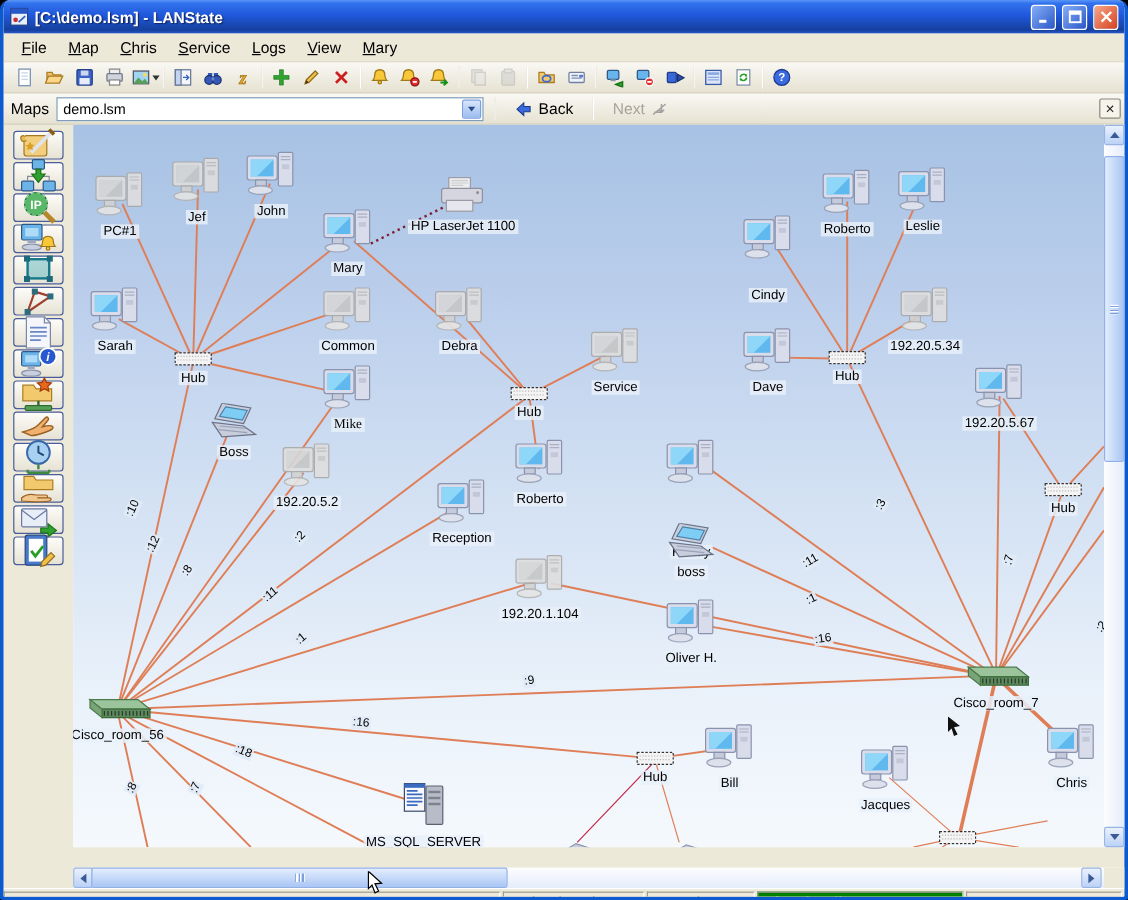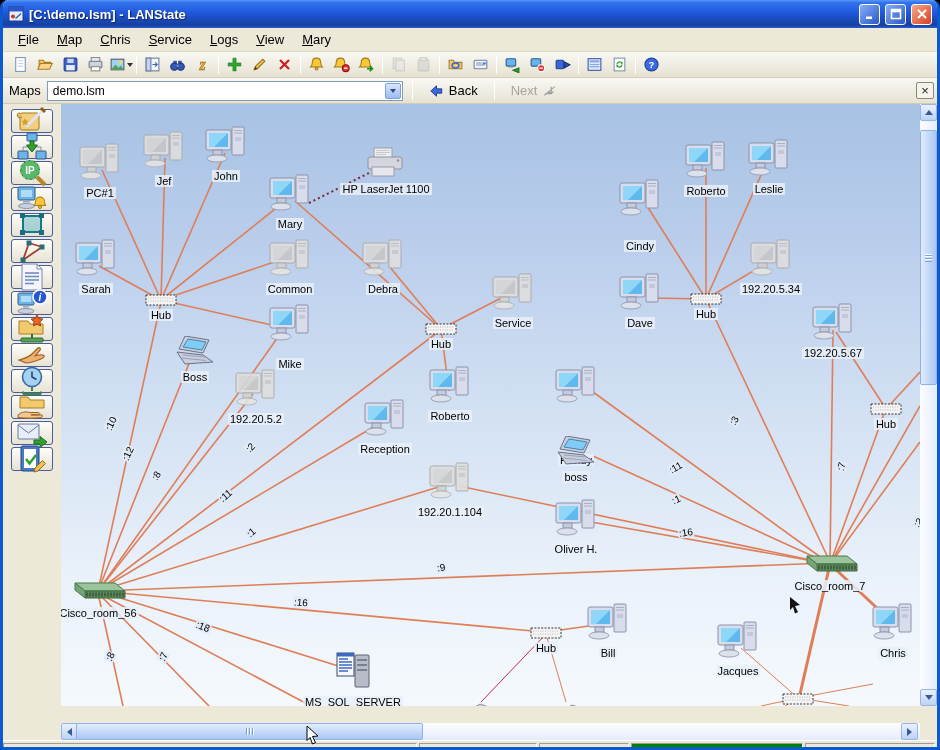--- a/index.html
+++ b/index.html
@@ -641,21 +641,21 @@
           <div class="node" style="left: 207px; top: 199px;"><svg width="44" height="40" viewBox="0 0 44 40">
               <rect x="28" y="2" width="12" height="28" rx="1" fill="#d9dcea" stroke="#8a93ad"></rect>
               <path d="M30 5.5h8M30 8h8" stroke="#aab0c4"></path>
               <rect x="31" y="12" width="6" height="4" fill="#c2c8da"></rect>
               <rect x="2" y="5" width="25" height="20" rx="2" fill="#d9dcea" stroke="#8a93ad"></rect>
               <rect x="5" y="8" width="19" height="14" fill="#5fb8ee"></rect>
               <path d="M5 8h19l-14 14H5z" fill="#8fd7f8"></path>
               <rect x="9" y="25" width="9" height="5" fill="#c6cbdc" stroke="#8a93ad"></rect>
               <ellipse cx="13" cy="33.5" rx="10" ry="3.5" fill="#dde1ec" stroke="#9aa2b8"></ellipse>
             </svg></div>
-          <div class="nodelabelwrap" style="left: 169px; top: 250px;"><span class="nodelabel">Mike</span></div>
+          <div class="nodelabelwrap" style="left: 169px; top: 240px; font-family: Liberation Serif, serif;"><span class="nodelabel">Mike</span></div>
           <div class="node" style="left: 114px; top: 232px;"><svg width="40" height="30" viewBox="0 0 40 30">
               <polygon points="10,0 34,4 28,17 4,13" fill="#c9cedd" stroke="#6a7288"></polygon>
               <polygon points="13,3 31,6 27,14 8,11" fill="#7fcdf5" stroke="#4a82aa"></polygon>
               <polygon points="2,16 28,19 38,26 10,28" fill="#c9cedd" stroke="#6a7288"></polygon>
               <path d="M8 19l22 2M7 22l24 2.5" stroke="#9aa2b8"></path>
             </svg></div>
           <div class="nodelabelwrap" style="left: 74px; top: 263px;"><span class="nodelabel">Boss</span></div>
           <div class="node" style="left: 173px; top: 264px;"><svg width="44" height="40" viewBox="0 0 44 40">
               <g opacity="0.9">
                 <rect x="28" y="2" width="12" height="28" rx="1" fill="#dedede" stroke="#a8a8a8"></rect>

